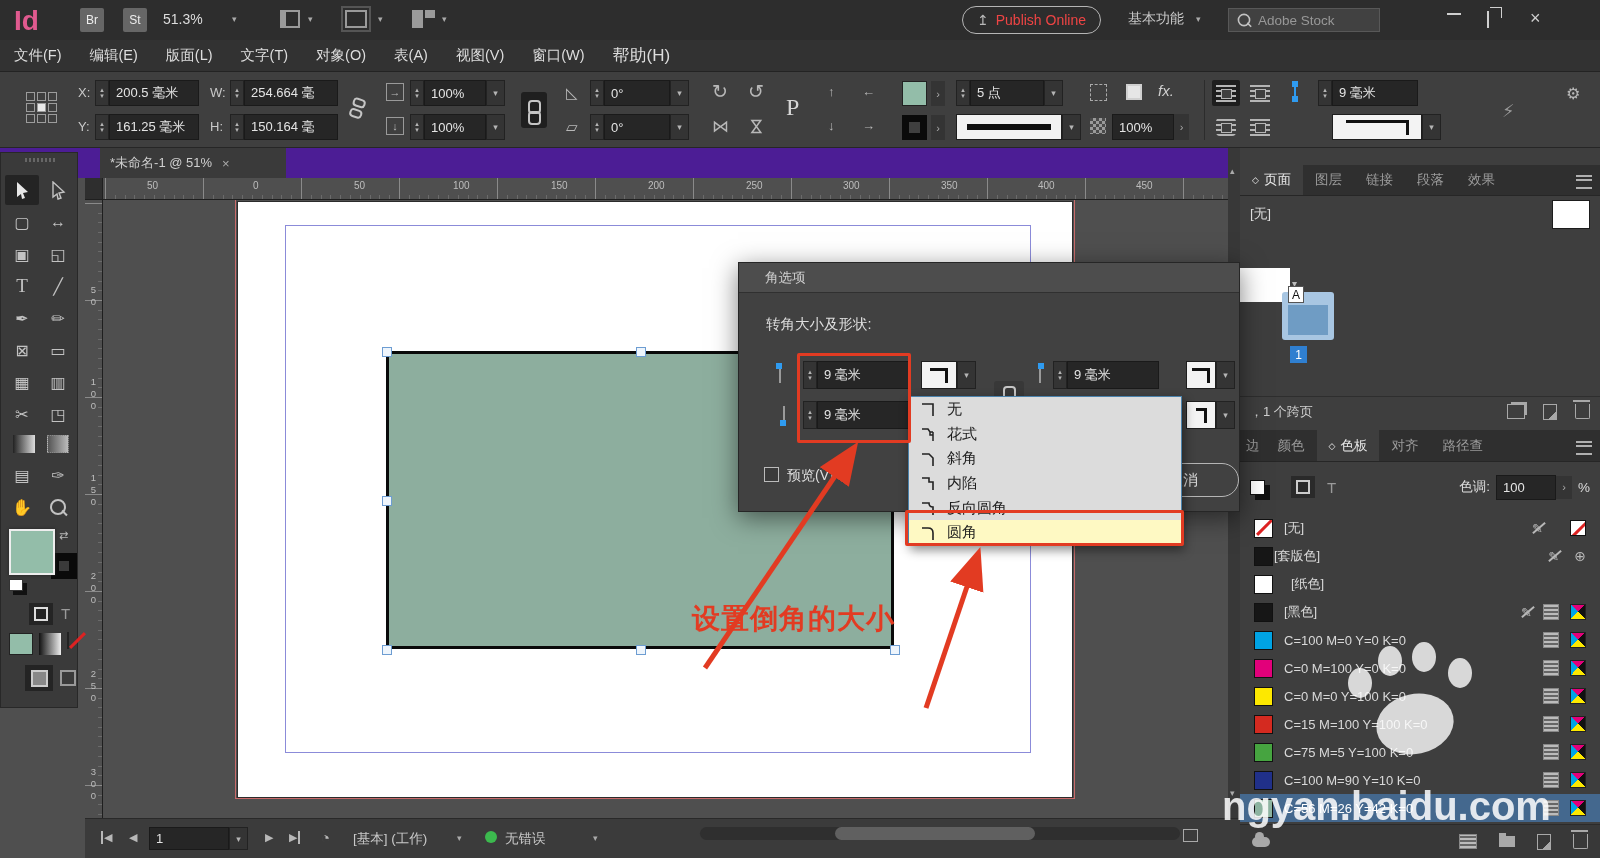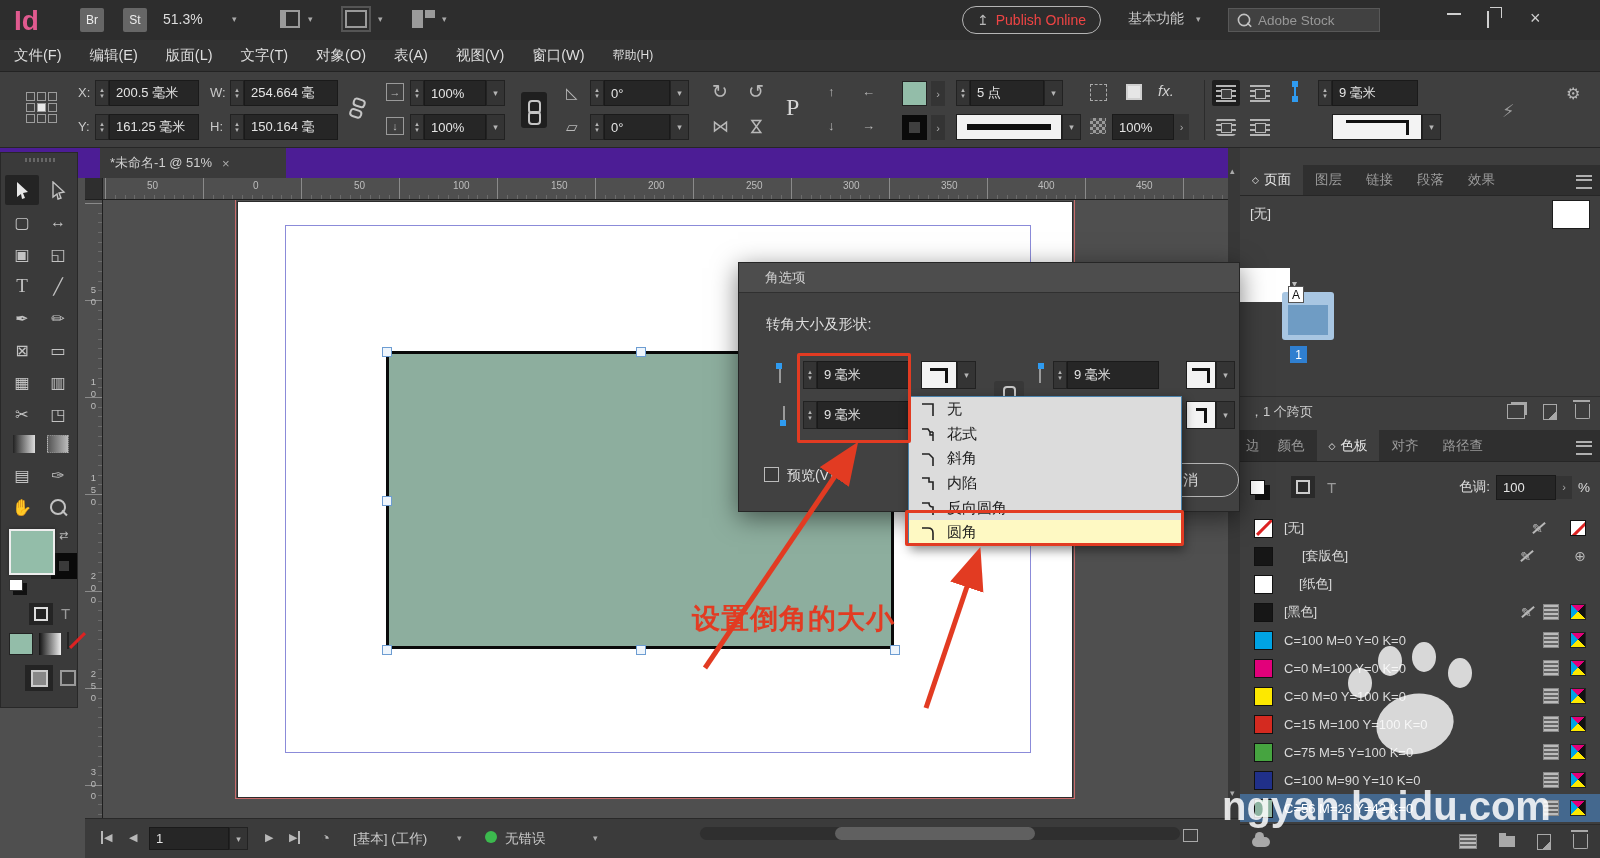--- a/index.html
+++ b/index.html
@@ -109,21 +109,21 @@
 
   <div class="a menubar f" style="left:0;top:40px;width:1600px;height:32px;gap:28px;padding-left:14px">
     <span style="font-size:14.5px">文件(F)</span>
     <span style="font-size:14.5px">编辑(E)</span>
     <span style="font-size:14.5px">版面(L)</span>
     <span style="font-size:14.5px">文字(T)</span>
     <span style="font-size:14.5px">对象(O)</span>
     <span style="font-size:14.5px">表(A)</span>
     <span style="font-size:14.5px">视图(V)</span>
     <span style="font-size:14.5px">窗口(W)</span>
-    <span style="font-size:12px">帮助(H)</span>
+    <span style="font-size:17px">帮助(H)</span>
   </div>
 
   <div class="a ctrl" style="left:0;top:72px;width:1600px;height:76px">
     <div class="a grid9" style="left:26px;top:20px">
       <i></i>
         <i></i>
         <i></i>
         <i></i>
         <i class="c"></i>
         <i></i>
@@ -451,27 +451,27 @@
       <span class="f" style="width:16px;height:23px;background:#343434;justify-content:center;color:#aaa;font-size:11px">›</span>
       <span style="margin-left:6px;font-size:13.5px">%</span>
     </div>
 
     <div class="a f swrow" style="left:0;top:366px;width:360px;padding:0 14px;gap:11px">
       <span class="chip chipnone" style="overflow:hidden"></span>
       <span>[无]</span>
       <span class="penx" style="margin-left:auto">✎</span>
       <span class="chip chipnone" style="overflow:hidden;width:14px;height:14px;margin-left:16px"></span>
     </div>
-    <div class="a f swrow" style="left:0;top:394px;width:360px;padding:0 14px;gap:29px">
+    <div class="a f swrow" style="left:0;top:394px;width:360px;padding:0 14px;gap:1px">
       <span class="chip" style="background: rgb(22, 22, 22);"></span>
       <span>[套版色]</span>
       <span class="penx" style="margin-left:auto">✎</span>
       <span class="ico" style="margin-left:14px;font-size:14px">⊕</span>
     </div>
-    <div class="a f swrow" style="left:0;top:422px;width:360px;padding:0 14px;gap:26px">
+    <div class="a f swrow" style="left:0;top:422px;width:360px;padding:0 14px;gap:18px">
       <span class="chip" style="background: rgb(255, 255, 255);"></span>
       <span>[纸色]</span>
     </div>
     <div class="a f swrow" style="left:0;top:450px;width:360px;padding:0 14px;gap:11px">
       <span class="chip" style="background: rgb(22, 22, 22);"></span>
       <span>[黑色]</span>
       <span class="penx" style="margin-left:auto">✎</span>
       <span class="procgrid"></span>
       <span class="cmyk"></span>
     </div>

